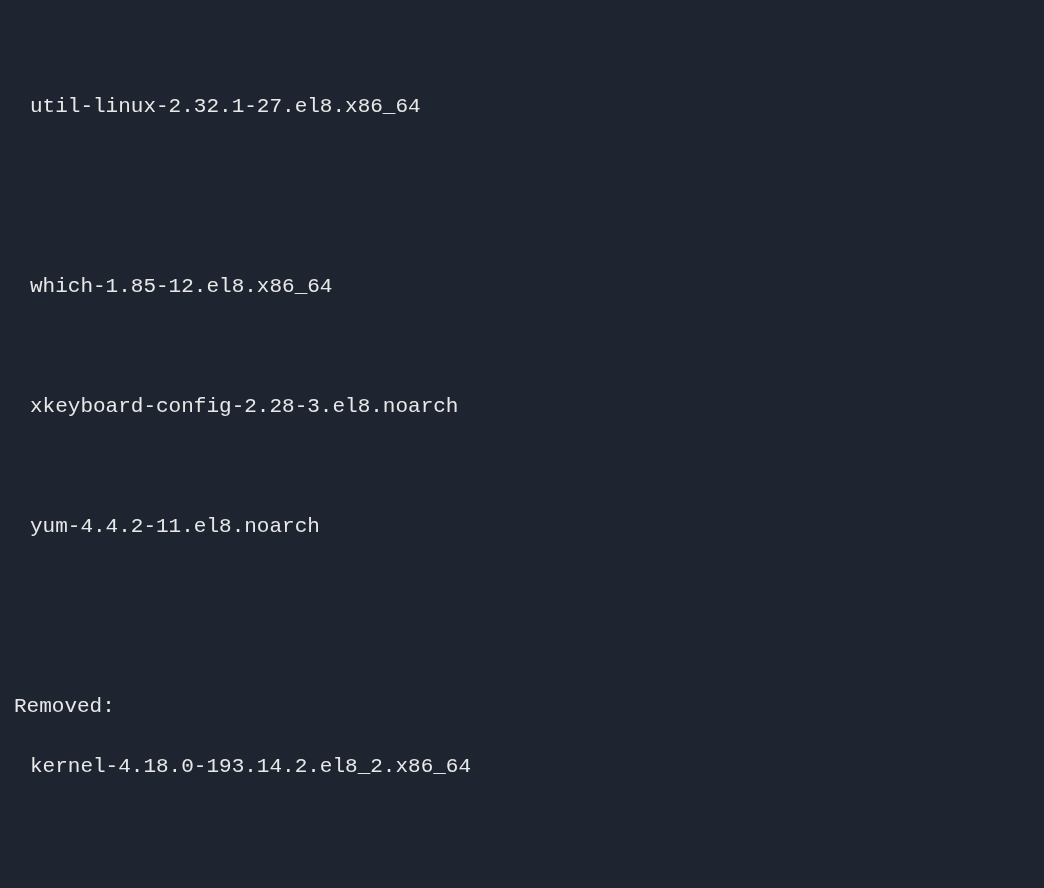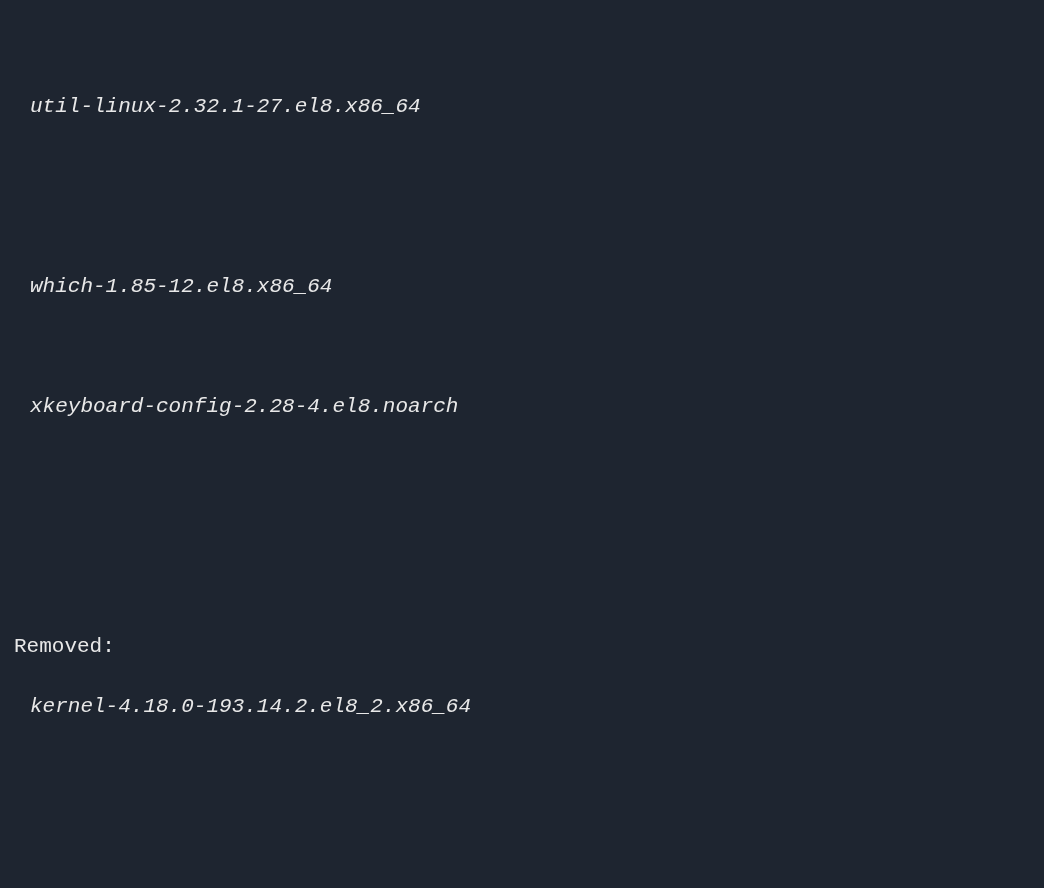--- a/index.html
+++ b/index.html
@@ -17,21 +17,20 @@
       height: 888px;
       overflow: hidden;
       padding: 0;
     }
     .terminal {
       padding: 0;
       white-space: pre;
     }
     .indent {
       padding-left: 30px;
-      font-style: italic;
     }
     .noindent {
       padding-left: 14px;
     }
     .blank {
       height: 30px;
     }
     .line {
       display: block;
     }
@@ -39,22 +38,23 @@
 </head>
 <body>
 
 <div class="terminal">
 <div style="height:32px;"></div>
 <div class="indent line">util-linux-2.32.1-27.el8.x86_64</div>
 <div class="blank"></div>
 <div class="blank"></div>
 <div class="indent line">which-1.85-12.el8.x86_64</div>
 <div class="blank"></div>
-<div class="indent line">xkeyboard-config-2.28-4.el8.noarch</div>
+<div class="indent line">xkeyboard-config-2.28-3.el8.noarch</div>
 <div class="blank"></div>
+<div class="indent line">yum-4.4.2-11.el8.noarch</div>
 <div class="blank"></div>
 <div class="blank"></div>
 <div class="noindent line">Removed:</div>
 <div class="indent line">kernel-4.18.0-193.14.2.el8_2.x86_64</div>
 
 
 
 
 
 

